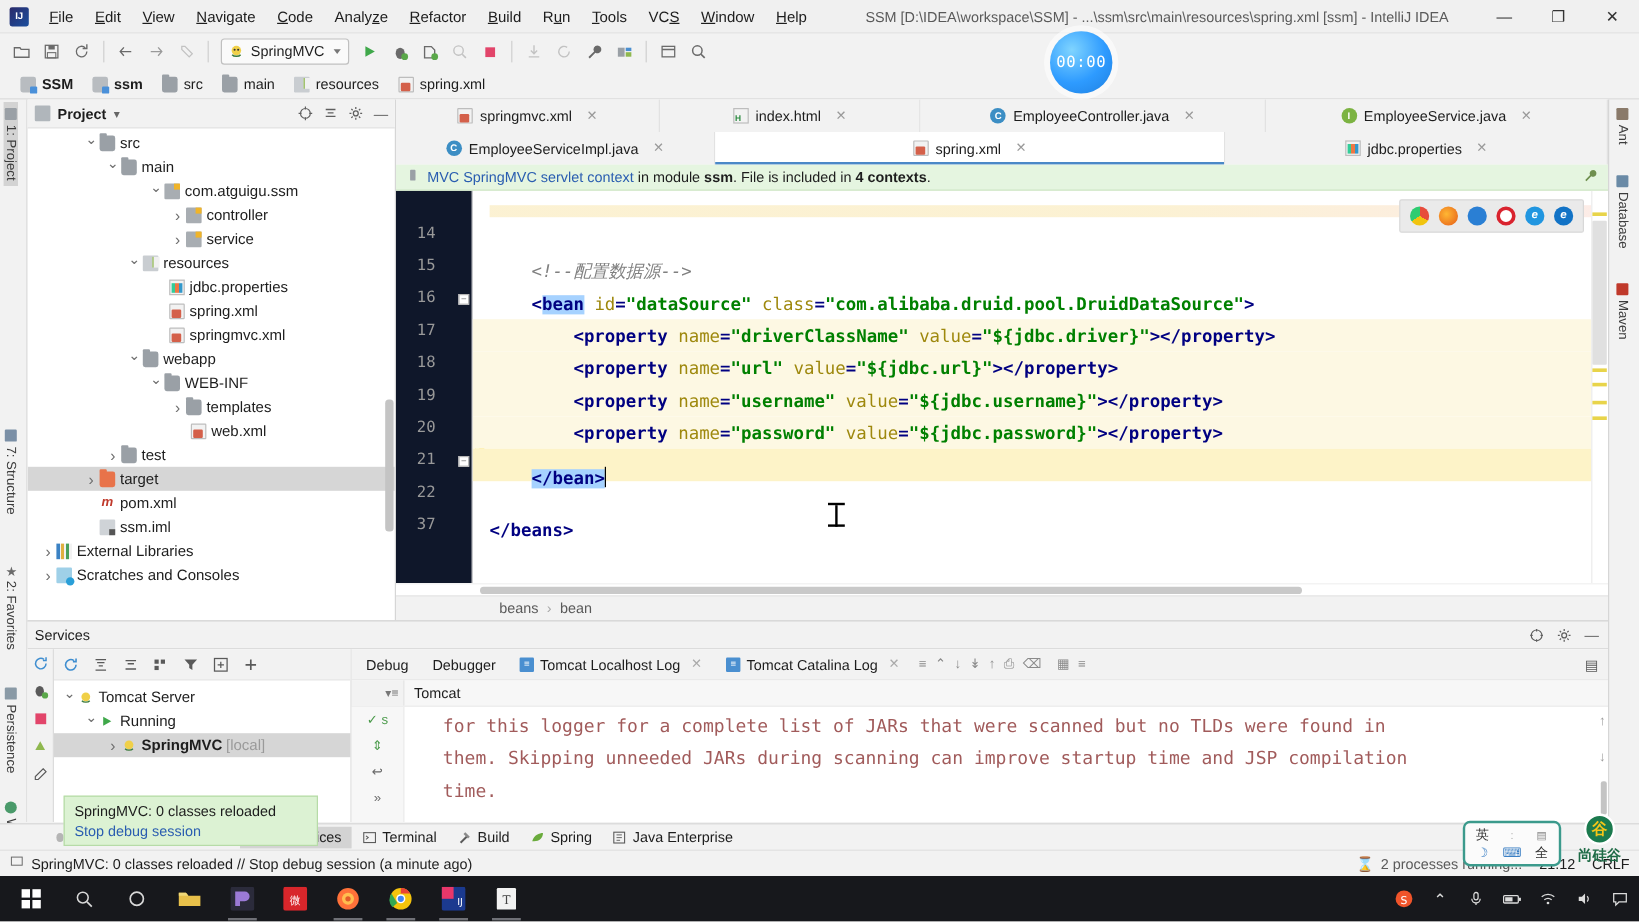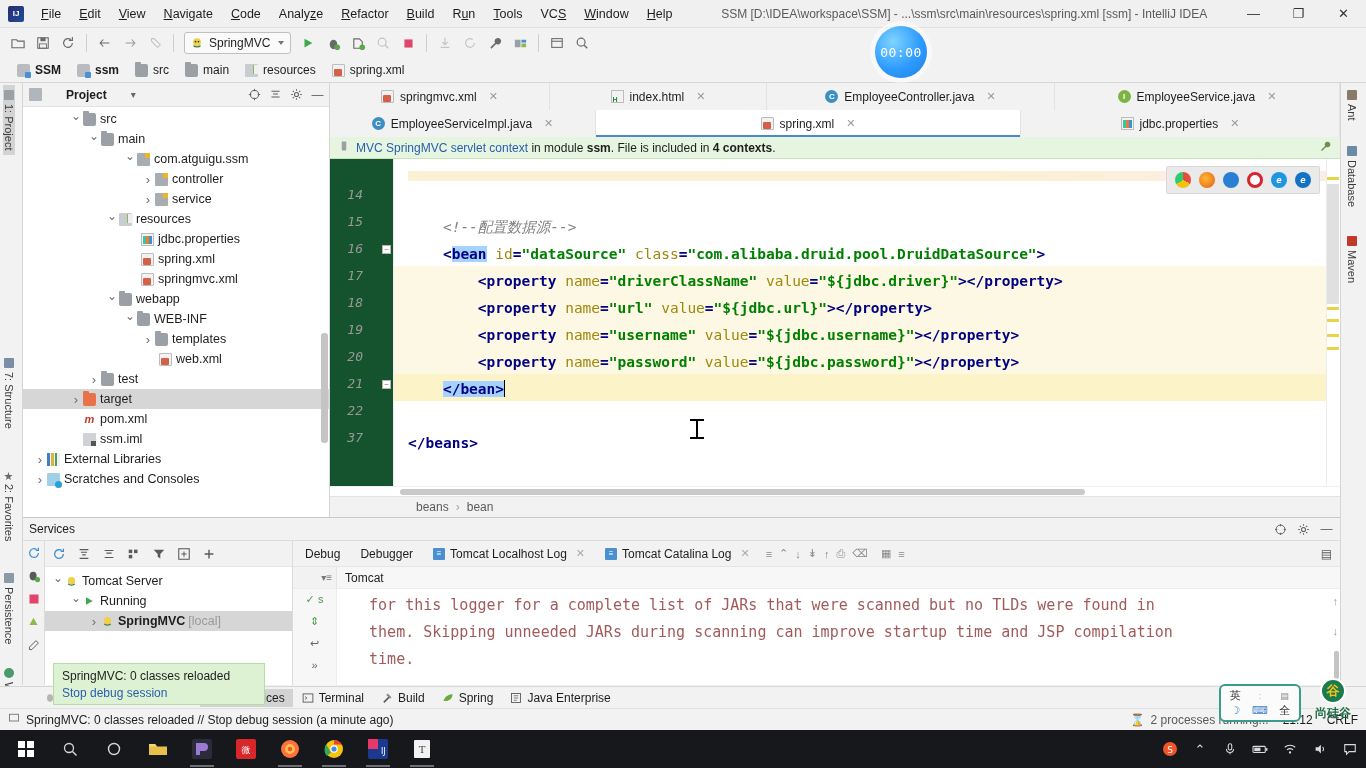--- a/index.html
+++ b/index.html
@@ -121,21 +121,21 @@
   .mini-ic { width: 10px; height: 10px; background: #8a8a8a; border-radius: 1px; flex:none;}
 
   
   .project-panel {
     position: absolute; left: 23px; top: 83px; width: 307px; height: 434px;
     background: #fff; border-right: 1px solid #d6d6d6;
     display: flex; flex-direction: column;
   }
   .pp-header {
     height: 24px; background: #f2f2f2; display: flex; align-items: center;
-    padding: 0 4px 0 6px; gap: 24px; border-bottom: 1px solid #e3e3e3;
+    padding: 0 4px 0 6px; gap: 6px; border-bottom: 1px solid #e3e3e3;
   }
   .pp-title { font-size: 12px; font-weight: bold; color: #1d1d1d; }
   .pp-hdr-icons { margin-left: auto; display: flex; align-items: center; gap: 6px; }
   .hicon { width: 15px; height: 15px; display:flex; align-items:center; justify-content:center; color:#5f5f5f; font-size:12px; cursor:default;}
   .tree { flex: 1; overflow: hidden; padding-top: 2px; position: relative; }
   .trow {
     display: flex; align-items: center; height: 20px; font-size: 12.5px;
     color: #1d1d1d; cursor: default; white-space: nowrap; padding-right: 6px;
   }
   .trow.selected { background: #d6d6d6; }
@@ -186,22 +186,22 @@
     height: 22px; background: #e5f5e0; border-bottom: 1px solid #c9e2bd;
     display: flex; align-items: center; gap: 6px; padding: 0 8px;
     font-size: 12px; color: #1d1d1d;
   }
   .notif-bar a { color: #2a5db0; text-decoration: none; cursor: default; }
   .notif-bar b { font-weight: bold; }
   .notif-bar .wrench { margin-left: auto; color: #6f8f4f; font-size: 13px; }
 
   .code-wrap { flex: 1; position: relative; overflow: hidden; background: #fff; display:flex; }
   .gutter {
-    width: 64px; background: #14532d; border-right: 1px solid #ececec;
-    position: relative; flex: none; font-style: italic;
+    width: 64px; background: #0f172a; border-right: 1px solid #ececec;
+    position: relative; flex: none;
   }
   .gline {
     position: absolute; right: 30px; font-size: 13px; color: #999;
     font-family: "DejaVu Sans Mono", monospace; text-align: right; width: 30px;
   }
   .fold {
     position:absolute; left: 52px; width: 9px; height: 9px;
     border:1px solid #b5b5b5; background:#fff; color:#777; font-size:8px;
     display:flex;align-items:center;justify-content:center; cursor:default;
   }
@@ -767,21 +767,21 @@
 
         <div class="cl" style="top:12px;left:14px;width:920px;height:10px;background:linear-gradient(90deg,#fbefcb 0%, #fbefcb 60%, #fce9e3 100%);opacity:.85;"></div>
 
         <div class="cl" style="top:28px;"><span></span></div>
         <div class="cl comment" style="top:55px;"><span>    &lt;!--配置数据源--&gt;</span></div>
         <div class="cl" style="top:82px;"><span class="punct">    &lt;</span><span class="tagname sel-blue">bean</span><span class="punct"> </span><span class="attr">id</span><span class="punct">=</span><span class="str">"dataSource"</span> <span class="attr">class</span><span class="punct">=</span><span class="str">"com.alibaba.druid.pool.DruidDataSource"</span><span class="punct">&gt;</span></div>
         <div class="cl" style="top:109px;"><span class="punct">        &lt;</span><span class="tagname">property</span> <span class="attr">name</span><span class="punct">=</span><span class="str">"driverClassName"</span> <span class="attr">value</span><span class="punct">=</span><span class="str">"${jdbc.driver}"</span><span class="punct">&gt;&lt;/</span><span class="tagname">property</span><span class="punct">&gt;</span></div>
         <div class="cl" style="top:136px;"><span class="punct">        &lt;</span><span class="tagname">property</span> <span class="attr">name</span><span class="punct">=</span><span class="str">"url"</span> <span class="attr">value</span><span class="punct">=</span><span class="str">"${jdbc.url}"</span><span class="punct">&gt;&lt;/</span><span class="tagname">property</span><span class="punct">&gt;</span></div>
         <div class="cl" style="top:163px;"><span class="punct">        &lt;</span><span class="tagname">property</span> <span class="attr">name</span><span class="punct">=</span><span class="str">"username"</span> <span class="attr">value</span><span class="punct">=</span><span class="str">"${jdbc.username}"</span><span class="punct">&gt;&lt;/</span><span class="tagname">property</span><span class="punct">&gt;</span></div>
         <div class="cl" style="top:190px;"><span class="punct">        &lt;</span><span class="tagname">property</span> <span class="attr">name</span><span class="punct">=</span><span class="str">"password"</span> <span class="attr">value</span><span class="punct">=</span><span class="str">"${jdbc.password}"</span><span class="punct">&gt;&lt;/</span><span class="tagname">property</span><span class="punct">&gt;</span></div>
-        <div class="cl" style="top:217px;text-align:center;"><span class="punct">    </span><span class="punct sel-blue">&lt;/</span><span class="tagname sel-blue">bean</span><span class="punct sel-blue">&gt;</span><span class="caret-bar"></span></div>
+        <div class="cl" style="top:227px;text-align:center;"><span class="punct">    </span><span class="punct sel-blue">&lt;/</span><span class="tagname sel-blue">bean</span><span class="punct sel-blue">&gt;</span><span class="caret-bar"></span></div>
         <div class="cl" style="top:244px;"><span></span></div>
         <div class="cl" style="top:271px;"><span class="punct">&lt;/</span><span class="tagname">beans</span><span class="punct">&gt;</span></div>
 
         <div style="position:absolute;left:302px;top:262px;width:2px;height:18px;background:#000;"></div>
         <div style="position:absolute;left:296px;top:260px;width:14px;height:2px;background:#000;"></div>
         <div style="position:absolute;left:296px;top:278px;width:14px;height:2px;background:#000;"></div>
 
         
         <div class="browser-popup">
           <span class="bic" style="background:conic-gradient(#e74c3c 0 33%,#f1c40f 33% 66%,#2ecc71 66% 100%);"></span>

